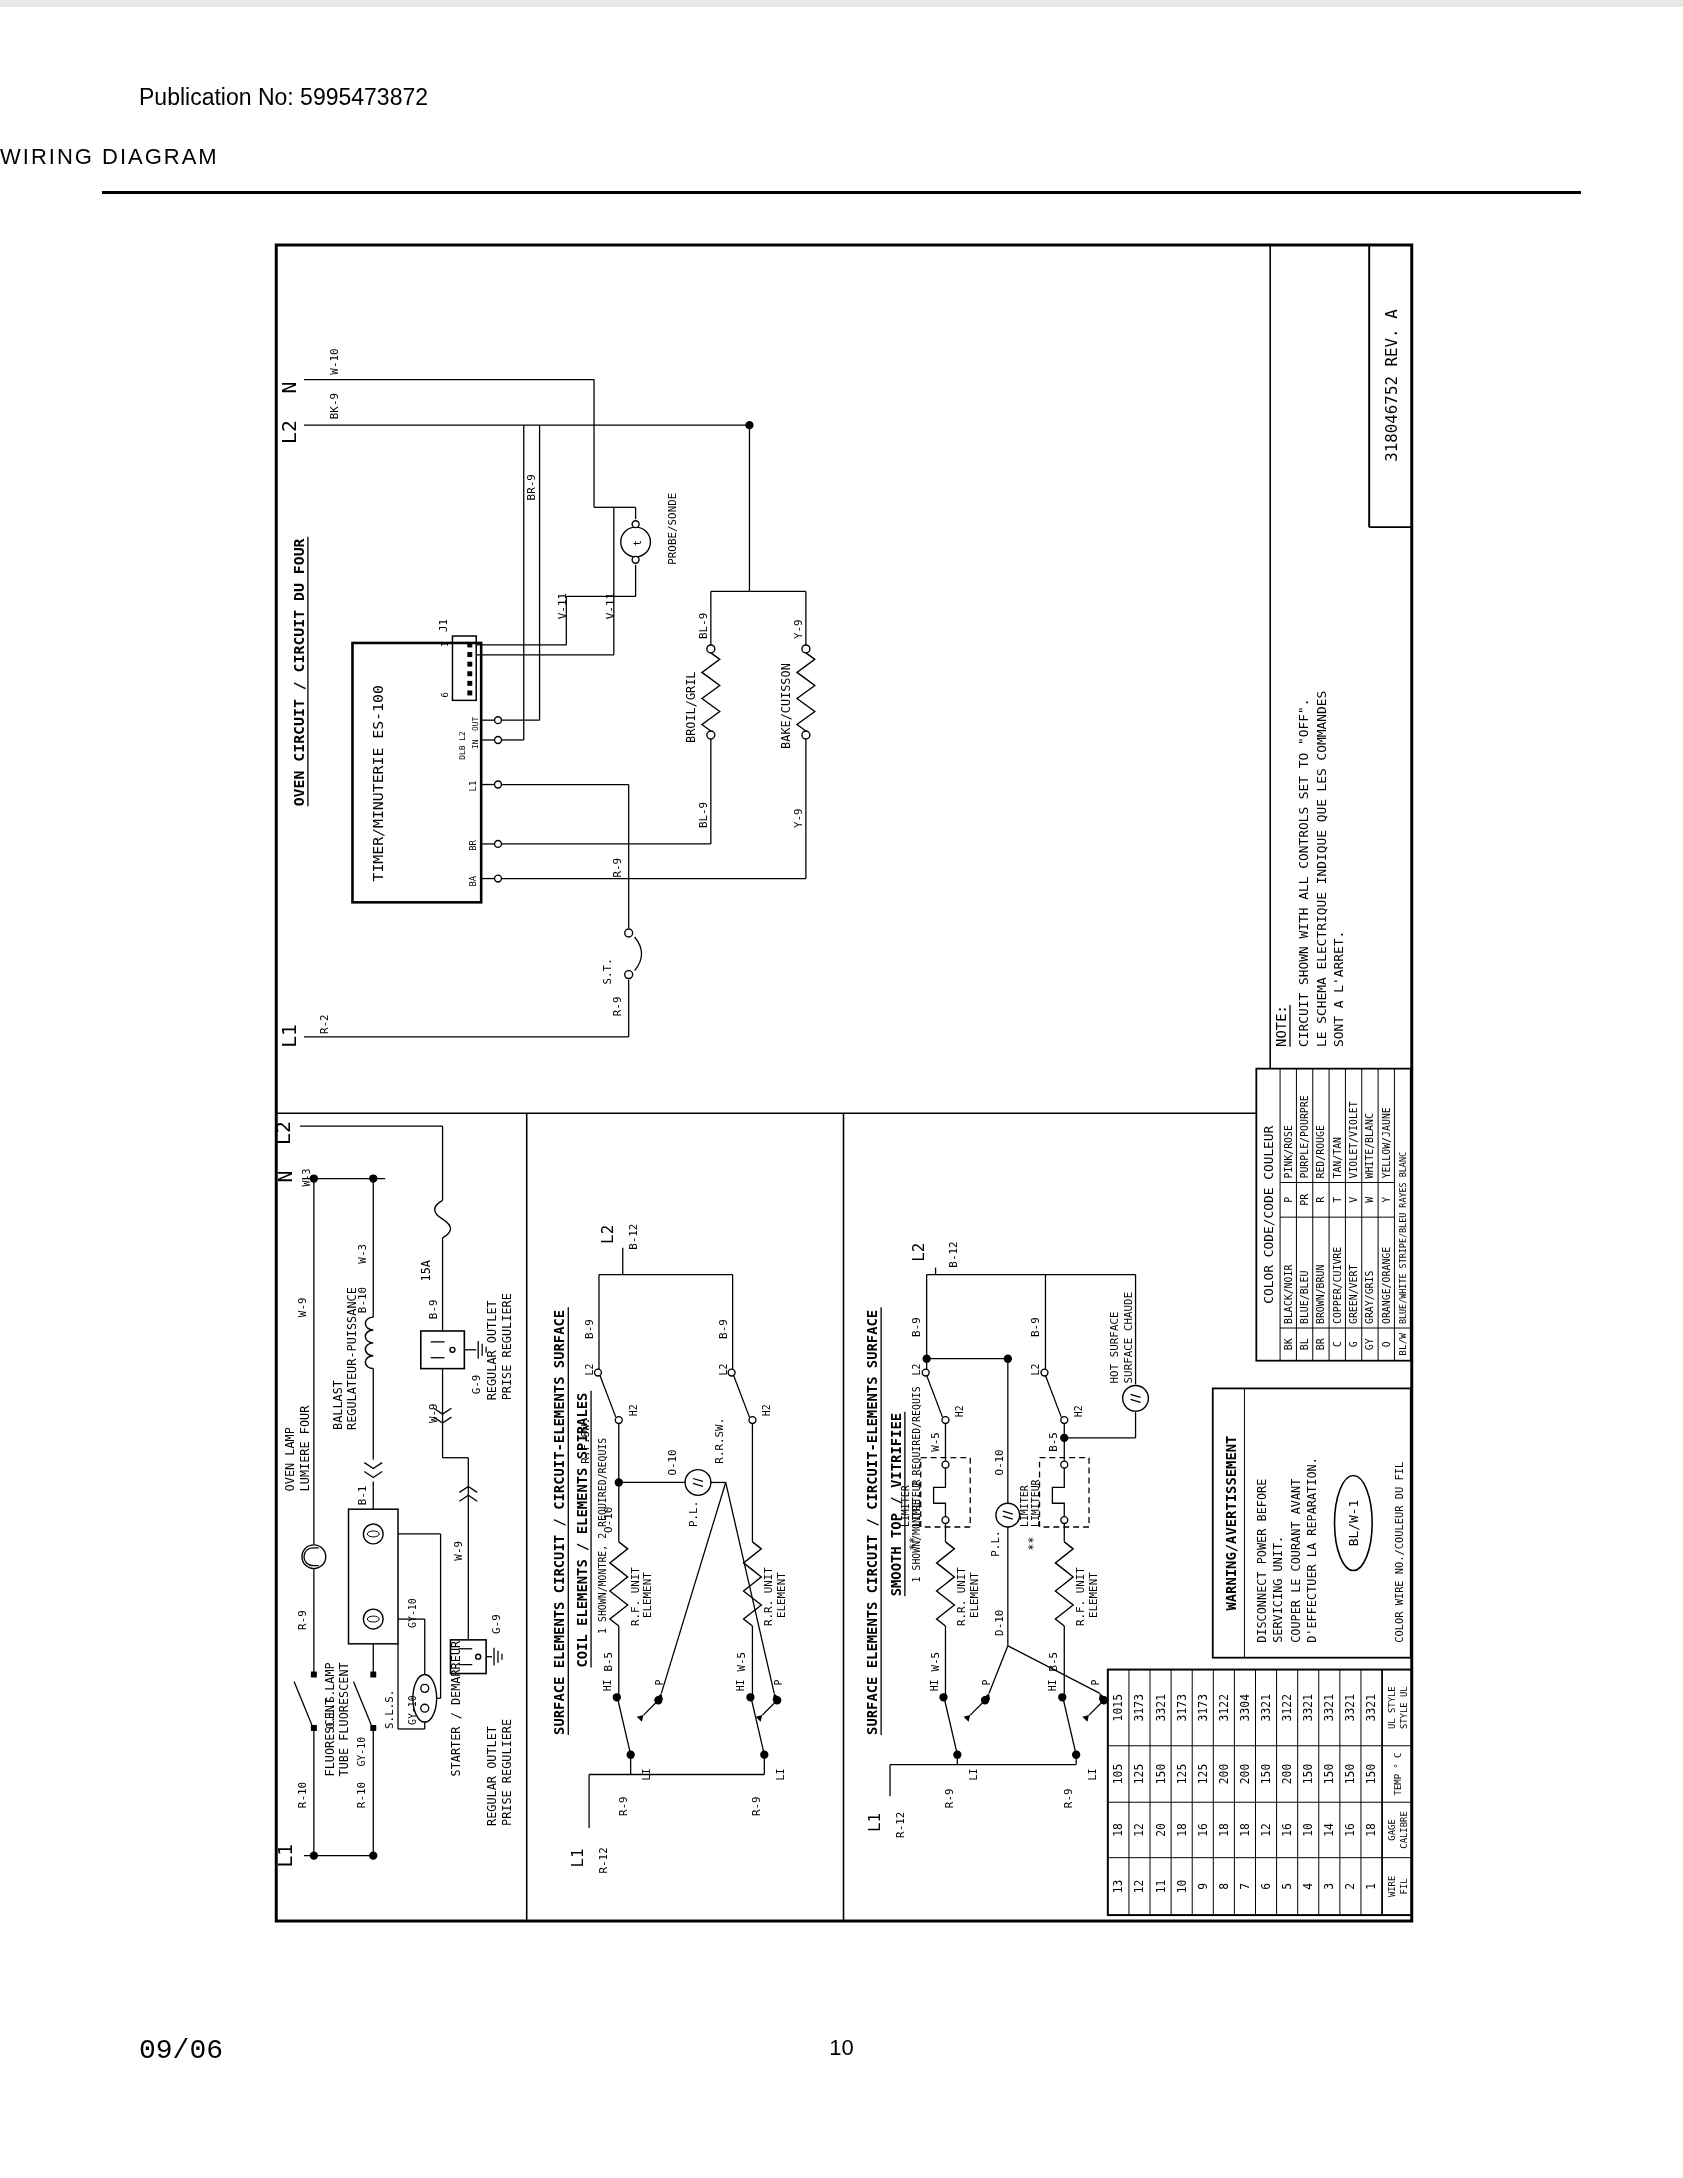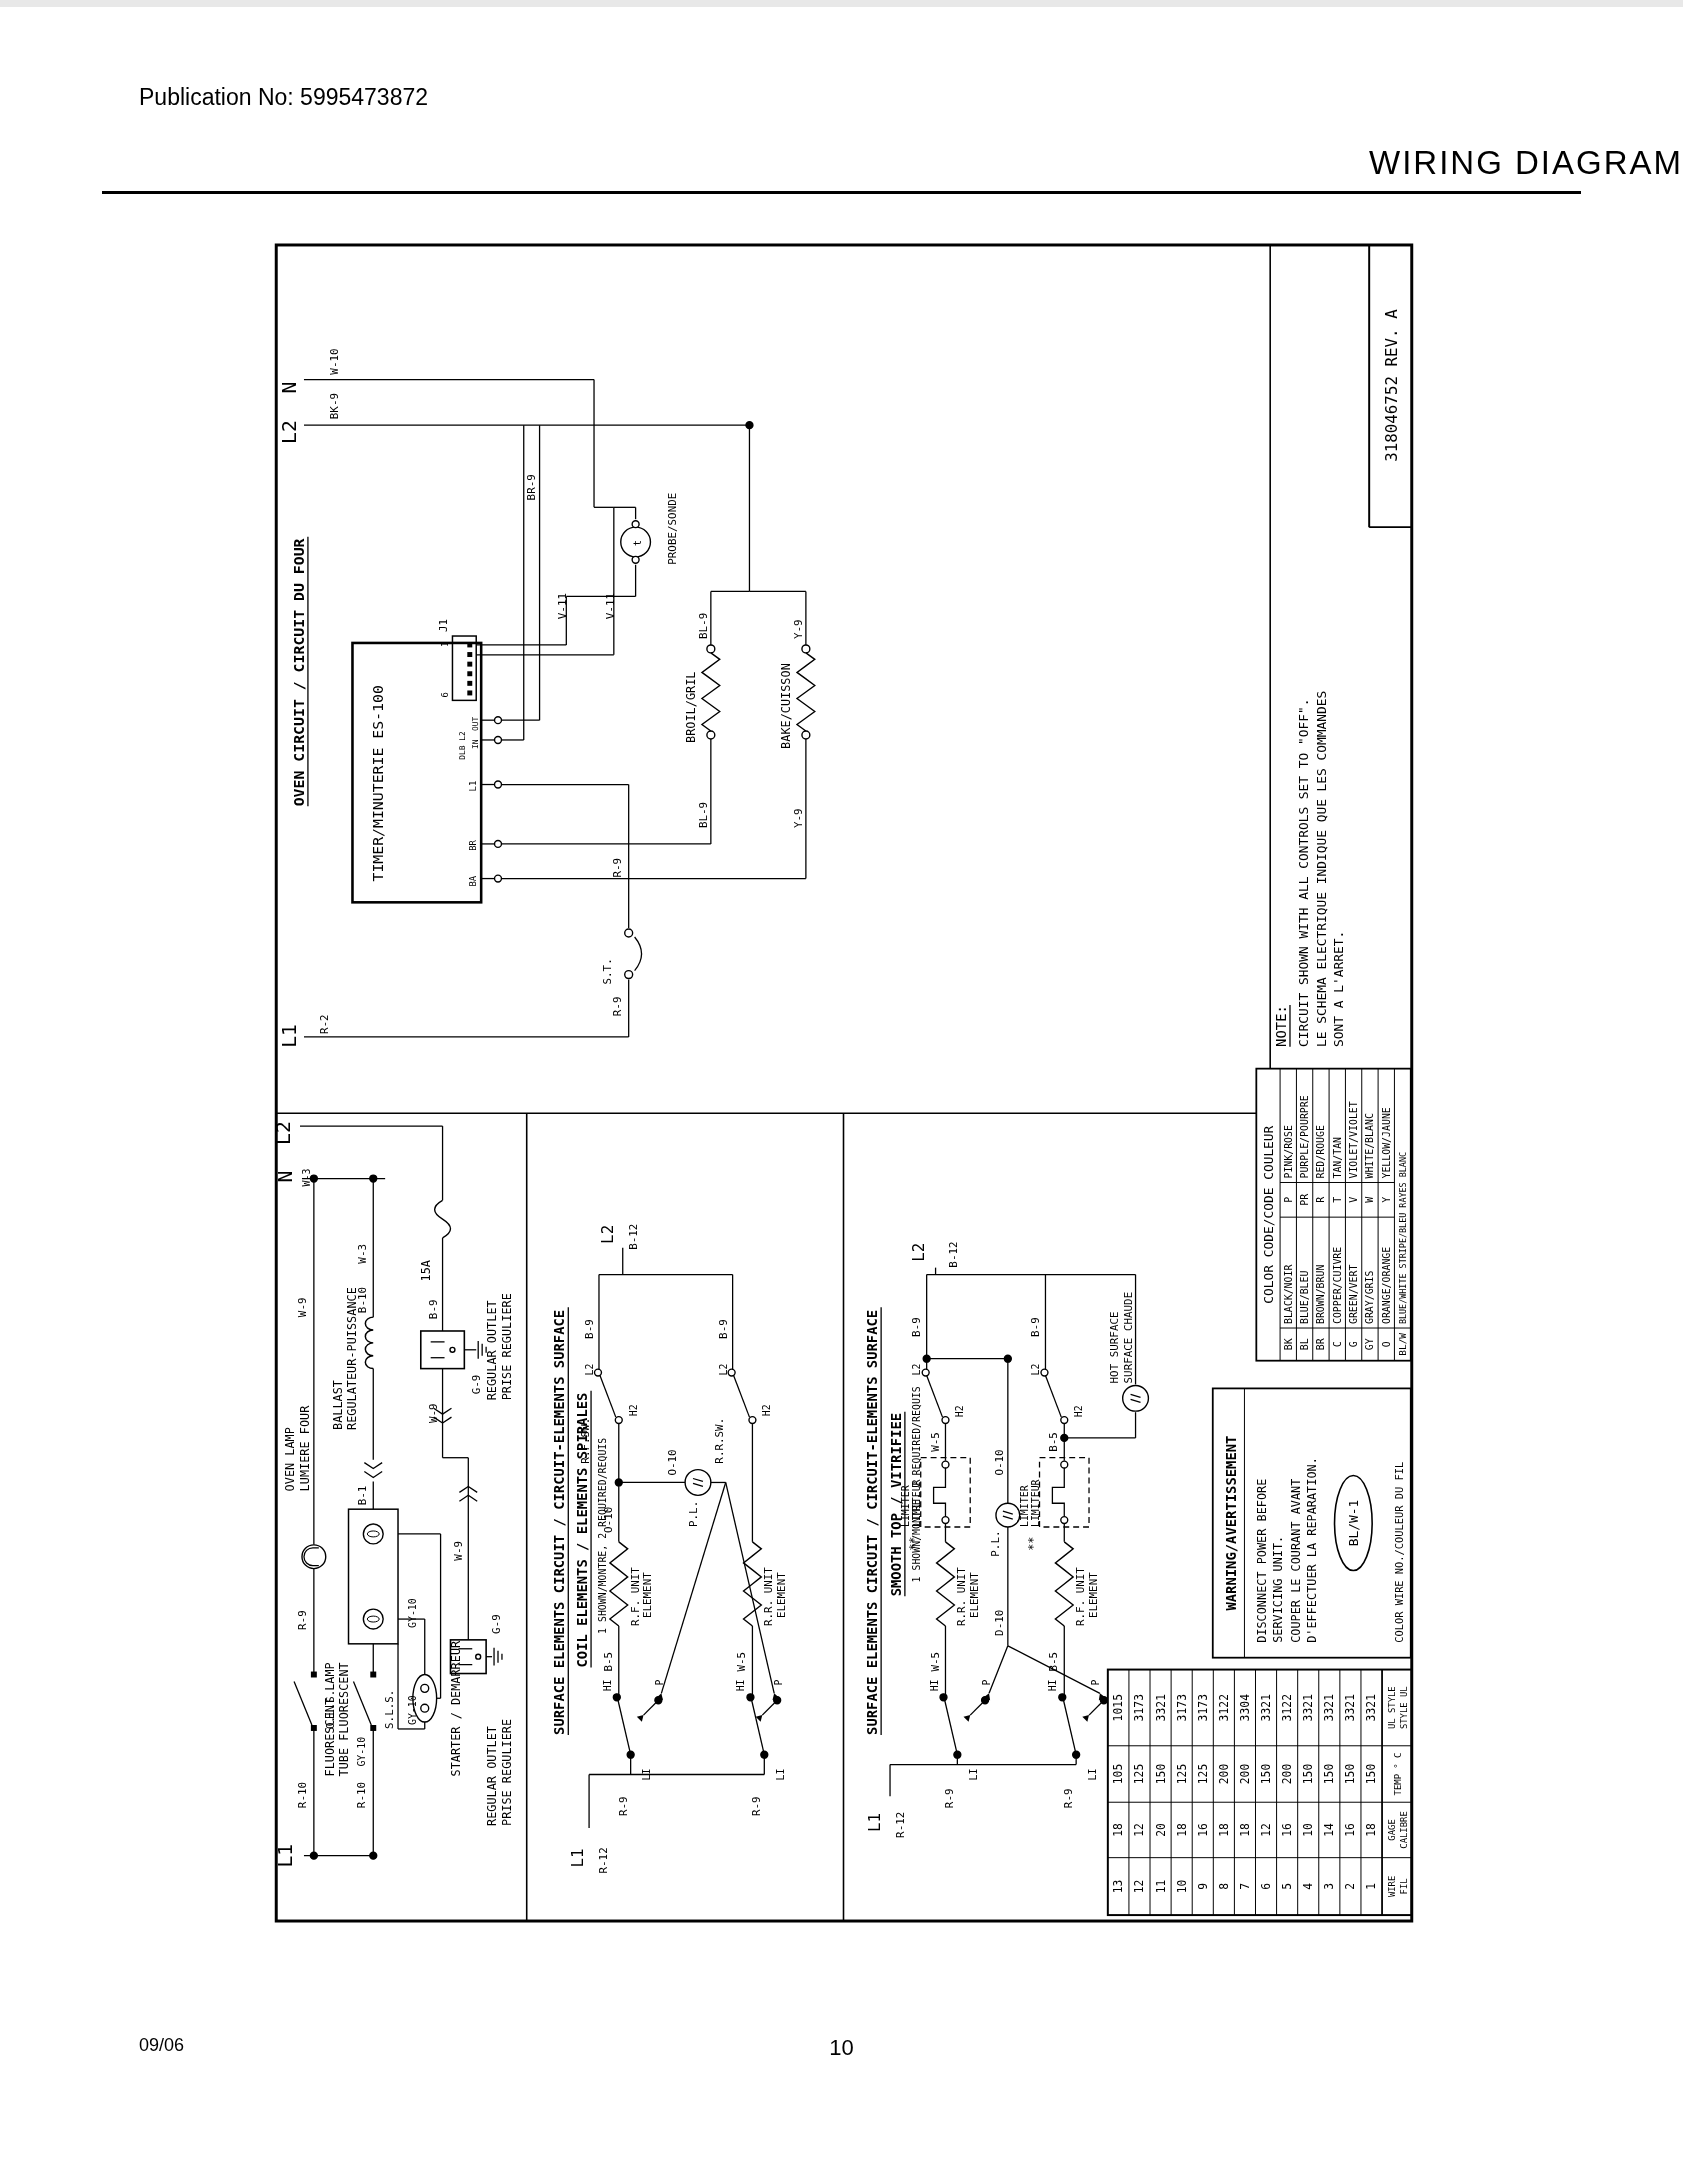--- a/index.html
+++ b/index.html
@@ -1,21 +1,21 @@
 <!DOCTYPE html>
 <html><head>
 <meta charset="utf-8">
 <style>
   html,body{margin:0;padding:0;background:#e8e8e8;}
   .page{position:relative;width:1683px;height:2178px;background:#ffffff;font-family:"Liberation Sans",sans-serif;color:#000;overflow:hidden;margin-top:7px;}
   .hdr-pub{position:absolute;left:139px;top:77px;font-size:23px;}
   .hdr-model{position:absolute;left:0;top:77px;width:1683px;text-align:center;font-size:23px;}
-  .hdr-title{position:absolute;left:0;top:137px;width:1683px;text-align:right;font-size:33px;letter-spacing:2px;}
+  .hdr-title{position:absolute;left:0;top:137px;width:1683px;text-align:left;font-size:22px;letter-spacing:2px;}
   .hdr-rule{position:absolute;left:102px;top:184px;width:1479px;height:3px;background:#000;}
-  .ftr-date{position:absolute;left:139px;top:2028px;font-size:18px;}
+  .ftr-date{position:absolute;left:139px;top:2028px;font-size:28px;font-family:Liberation Mono, monospace;}
   .ftr-page{position:absolute;left:0;top:2028px;width:1683px;text-align:center;font-size:22px;}
   svg text{font-family:"DejaVu Sans Mono",monospace;fill:#000;}
 </style>
 </head>
 <body>
 
 <div class="page">
   <div class="hdr-pub">Publication No: 5995473872</div>
   <div class="hdr-title">WIRING DIAGRAM</div>
   <div class="hdr-rule"></div>

